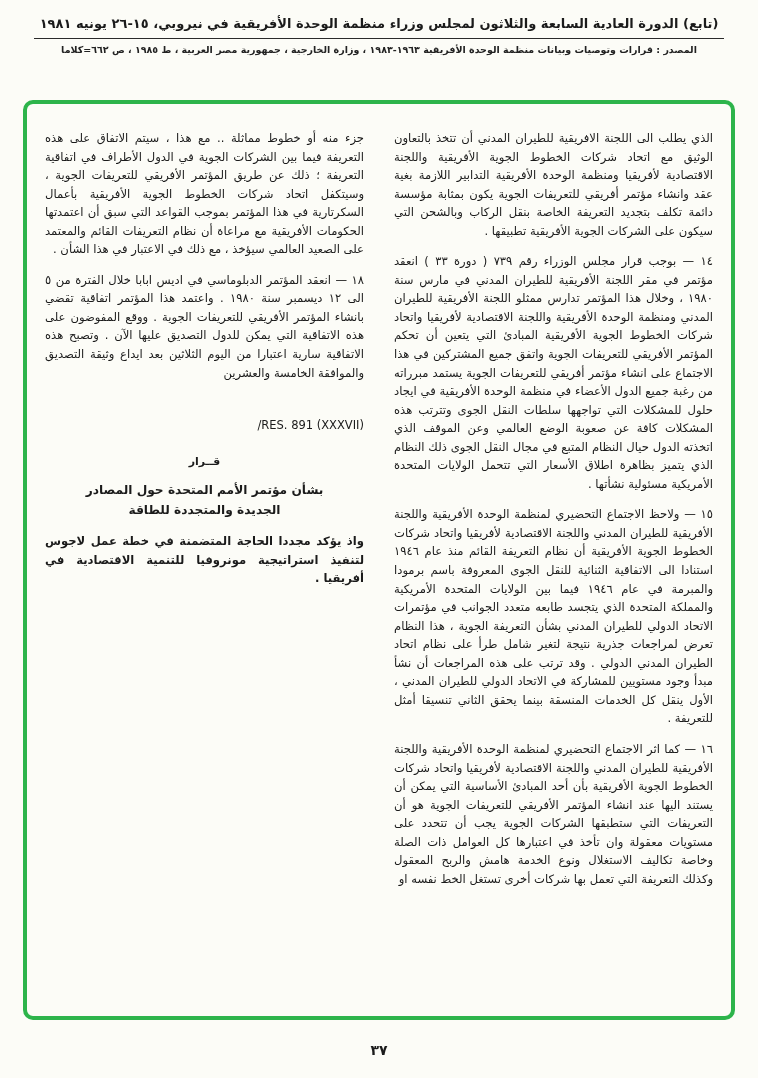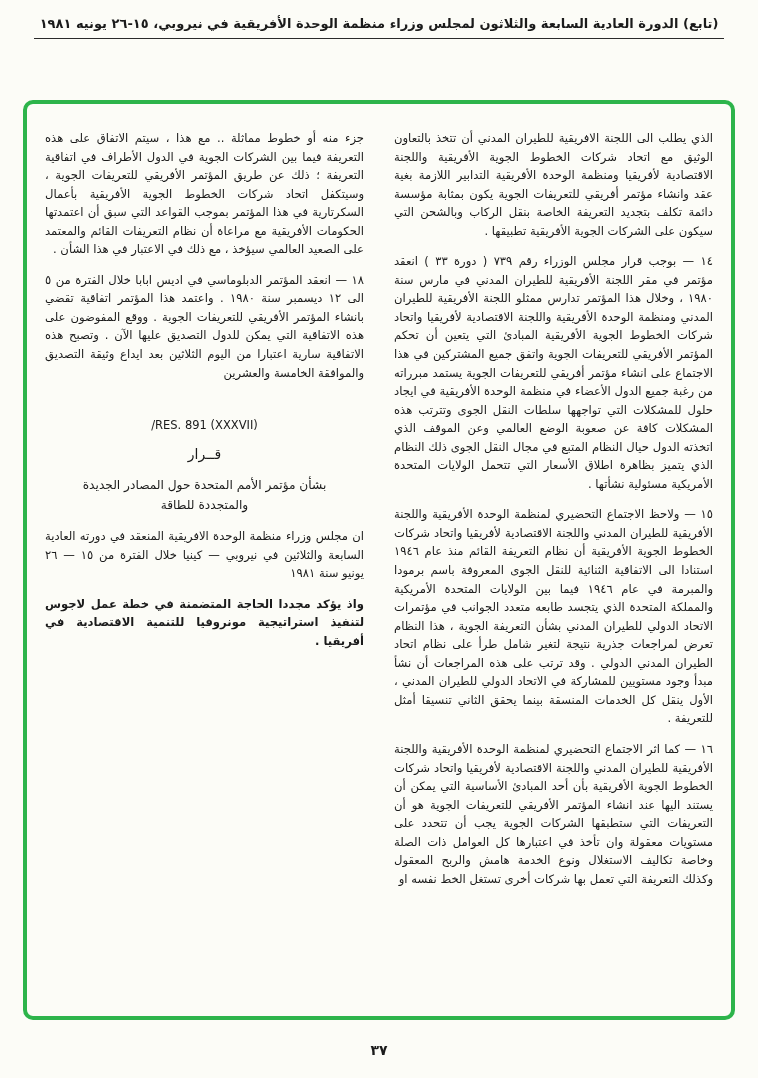--- a/index.html
+++ b/index.html
@@ -23,53 +23,53 @@
     border: 4px solid #2db44b;
     border-radius: 10px;
     box-sizing: border-box;
     padding: 13px 18px;
     overflow: hidden;
     background: #fcfcf7;
   }
   .columns { display: flex; direction: rtl; gap: 30px; height: 100%; }
   .col { flex: 1; direction: rtl; text-align: justify; font-size: 11.6px; line-height: 1.6; }
   .col p { margin: 12px 0 9px; }
-  .res-ref { direction: ltr; text-align: center; font-size: 11.5px; margin: 34px 0 8px; }
-  .res-title { text-align: center; font-weight: normal; font-size: 14px; margin: 0 0 10px; letter-spacing: 2px; }
-  .res-subtitle { text-align: center; font-weight: normal; font-size: 12.2px; margin: 0 auto 0; max-width: 250px; line-height: 1.65; }
+  .res-ref { direction: ltr; text-align: right; font-size: 11.5px; margin: 34px 0 18px; }
+  .res-title { text-align: center; font-weight: bold; font-size: 11px; margin: 0 0 10px; letter-spacing: 2px; }
+  .res-subtitle { text-align: center; font-weight: bold; font-size: 12.2px; margin: 0 auto 0; max-width: 250px; line-height: 1.65; }
   .emphasis { font-weight: bold; }
   .page-number { position: absolute; bottom: 20px; left: 0; right: 0; text-align: center; font-size: 14px; font-weight: bold; }
 </style>
 </head>
 <body>
 
 <div class="page">
 
   <header class="doc-header">
     <div class="title-line">(تابع) الدورة العادية السابعة والثلاثون لمجلس وزراء منظمة الوحدة الأفريقية في نيروبي، ١٥-٢٦ يونيه ١٩٨١</div>
     <hr class="header-rule">
+    <div class="source-line">المصدر : قرارات وتوصيات وبيانات منظمة الوحدة الأفريقية ١٩٦٣-١٩٨٣ ، وزارة الخارجية ، جمهورية مصر العربية ، ط ١٩٨٥ ، ص ٦٦٢=كلاما</div>
   </header>
 
   <div class="content-frame" style="border-color: rgb(45, 180, 75);">
     <div class="columns">
 
       <div class="col">
         <p>الذي يطلب الى اللجنة الافريقية للطيران المدني أن تتخذ بالتعاون الوثيق مع اتحاد شركات الخطوط الجوية الأفريقية واللجنة الاقتصادية لأفريقيا ومنظمة الوحدة الأفريقية التدابير اللازمة بغية عقد وانشاء مؤتمر أفريقي للتعريفات الجوية يكون بمثابة مؤسسة دائمة تكلف بتجديد التعريفة الخاصة بنقل الركاب وبالشحن التي سيكون على الشركات الجوية الأفريقية تطبيقها .</p>
         <p>١٤ — بوجب قرار مجلس الوزراء رقم ٧٣٩ ( دورة ٣٣ ) انعقد مؤتمر في مقر اللجنة الأفريقية للطيران المدني في مارس سنة ١٩٨٠ ، وخلال هذا المؤتمر تدارس ممثلو اللجنة الأفريقية للطيران المدني ومنظمة الوحدة الأفريقية واللجنة الاقتصادية لأفريقيا واتحاد شركات الخطوط الجوية الأفريقية المبادئ التي يتعين أن تحكم المؤتمر الأفريقي للتعريفات الجوية واتفق جميع المشتركين في هذا الاجتماع على انشاء مؤتمر أفريقي للتعريفات الجوية يستمد مبرراته من رغبة جميع الدول الأعضاء في منظمة الوحدة الأفريقية في ايجاد حلول للمشكلات التي تواجهها سلطات النقل الجوى وتترتب هذه المشكلات كافة عن صعوبة الوضع العالمي وعن الموقف الذي اتخذته الدول حيال النظام المتبع في مجال النقل الجوى ذلك النظام الذي يتميز بظاهرة اطلاق الأسعار التي تتحمل الولايات المتحدة الأمريكية مسئولية نشأتها .</p>
         <p>١٥ — ولاحظ الاجتماع التحضيري لمنظمة الوحدة الأفريقية واللجنة الأفريقية للطيران المدني واللجنة الاقتصادية لأفريقيا واتحاد شركات الخطوط الجوية الأفريقية أن نظام التعريفة القائم منذ عام ١٩٤٦ استنادا الى الاتفاقية الثنائية للنقل الجوى المعروفة باسم برمودا والمبرمة في عام ١٩٤٦ فيما بين الولايات المتحدة الأمريكية والمملكة المتحدة الذي يتجسد طابعه متعدد الجوانب في مؤتمرات الاتحاد الدولي للطيران المدني بشأن التعريفة الجوية ، هذا النظام تعرض لمراجعات جذرية نتيجة لتغير شامل طرأ على نظام اتحاد الطيران المدني الدولي . وقد ترتب على هذه المراجعات أن نشأ مبدأ وجود مستويين للمشاركة في الاتحاد الدولي للطيران المدني ، الأول ينقل كل الخدمات المنسقة بينما يحقق الثاني تنسيقا أمثل للتعريفة .</p>
         <p>١٦ — كما اثر الاجتماع التحضيري لمنظمة الوحدة الأفريقية واللجنة الأفريقية للطيران المدني واللجنة الاقتصادية لأفريقيا واتحاد شركات الخطوط الجوية الأفريقية بأن أحد المبادئ الأساسية التي يمكن أن يستند اليها عند انشاء المؤتمر الأفريقي للتعريفات الجوية هو أن التعريفات التي ستطبقها الشركات الجوية يجب أن تتحدد على مستويات معقولة وان تأخذ في اعتبارها كل العوامل ذات الصلة وخاصة تكاليف الاستغلال ونوع الخدمة هامش والربح المعقول وكذلك التعريفة التي تعمل بها شركات أخرى تستغل الخط نفسه او</p>
       </div>
 
       <div class="col">
         <p>جزء منه أو خطوط مماثلة .. مع هذا ، سيتم الاتفاق على هذه التعريفة فيما بين الشركات الجوية في الدول الأطراف في اتفاقية التعريفة ؛ ذلك عن طريق المؤتمر الأفريقي للتعريفات الجوية ، وسيتكفل اتحاد شركات الخطوط الجوية الأفريقية بأعمال السكرتارية في هذا المؤتمر بموجب القواعد التي سبق أن اعتمدتها الحكومات الأفريقية مع مراعاة أن نظام التعريفات القائم والمعتمد على الصعيد العالمي سيؤخذ ، مع ذلك في الاعتبار في هذا الشأن .</p>
         <p>١٨ — انعقد المؤتمر الدبلوماسي في اديس ابابا خلال الفترة من ٥ الى ١٢ ديسمبر سنة ١٩٨٠ . واعتمد هذا المؤتمر اتفاقية تقضي بانشاء المؤتمر الأفريقي للتعريفات الجوية . ووقع المفوضون على هذه الاتفاقية التي يمكن للدول التصديق عليها الآن . وتصبح هذه الاتفاقية سارية اعتبارا من اليوم الثلاثين بعد ايداع وثيقة التصديق والموافقة الخامسة والعشرين</p>
         <div class="res-ref">/RES. 891 (XXXVII)</div>
         <div class="res-title">قــرار</div>
         <div class="res-subtitle">بشأن مؤتمر الأمم المتحدة حول المصادر الجديدة والمتجددة للطاقة</div>
-        <p>ان مجلس وزراء منظمة الوحدة الافريقية المنعقد في دورته العادية السابعة والثلاثين في نيروبي — كينيا خلال الفترة من ١٥ — ٢٦ يونيو سنة ١٩٨١</p>
         <p class="emphasis">واذ يؤكد مجددا الحاجة المتضمنة في خطة عمل لاجوس لتنفيذ استراتيجية مونروفيا للتنمية الاقتصادية في أفريقيا .</p>
       </div>
 
     </div>
   </div>
 
   <footer>
     <div class="page-number">٣٧</div>
   </footer>
 

